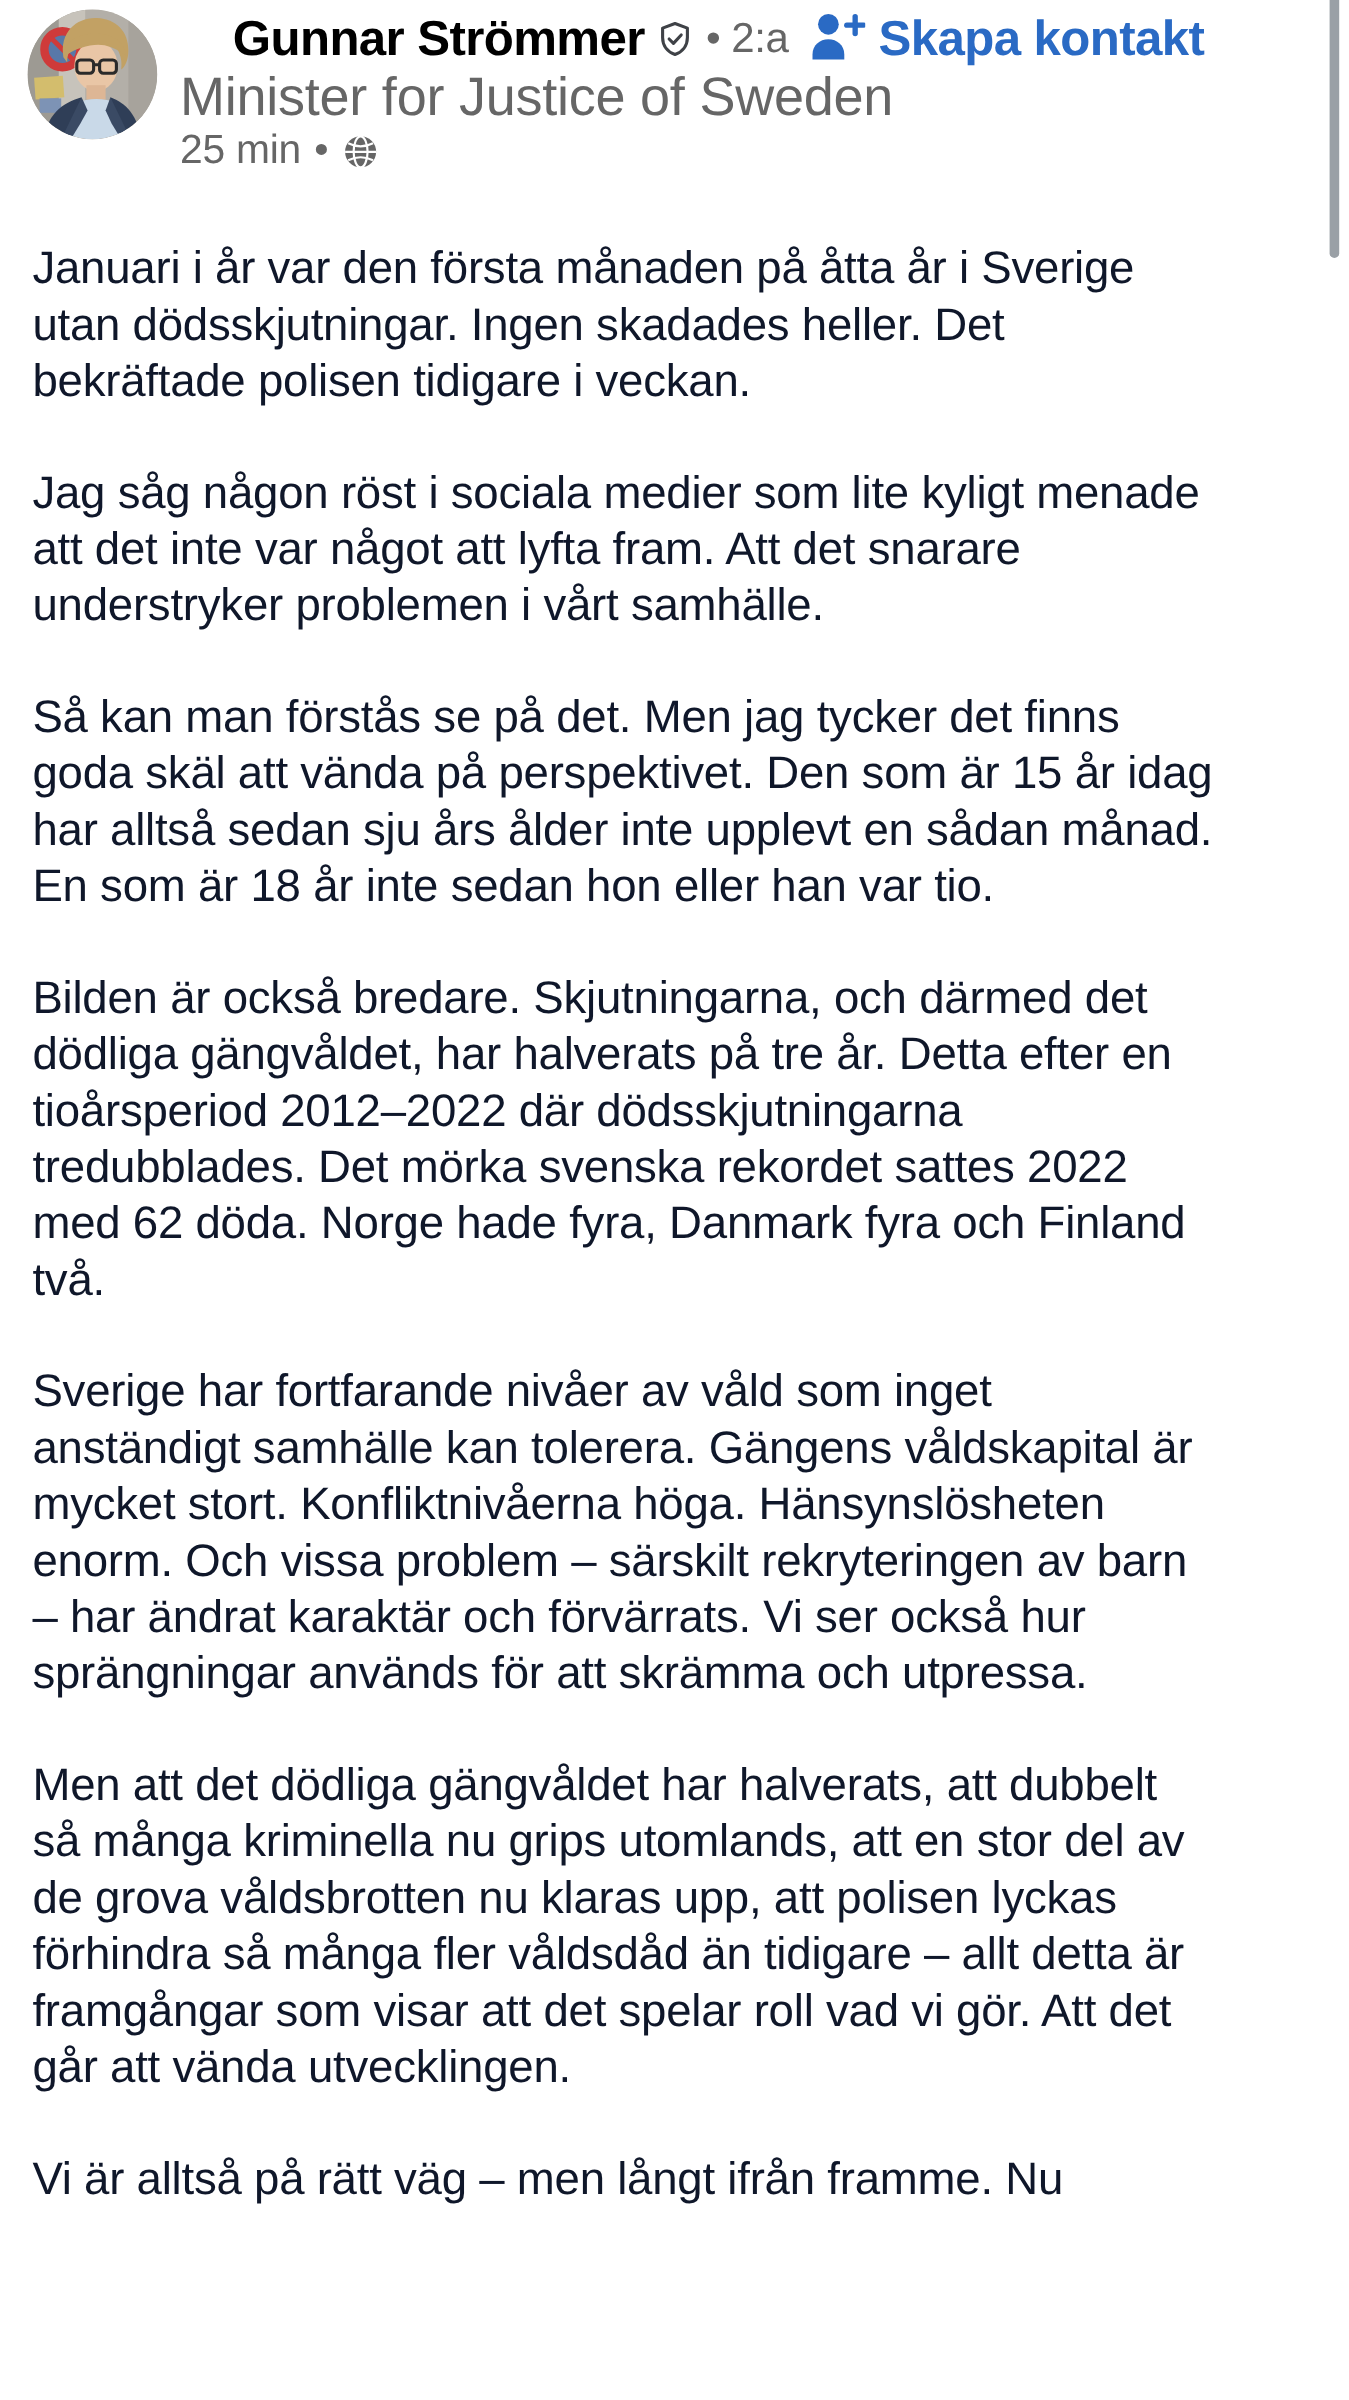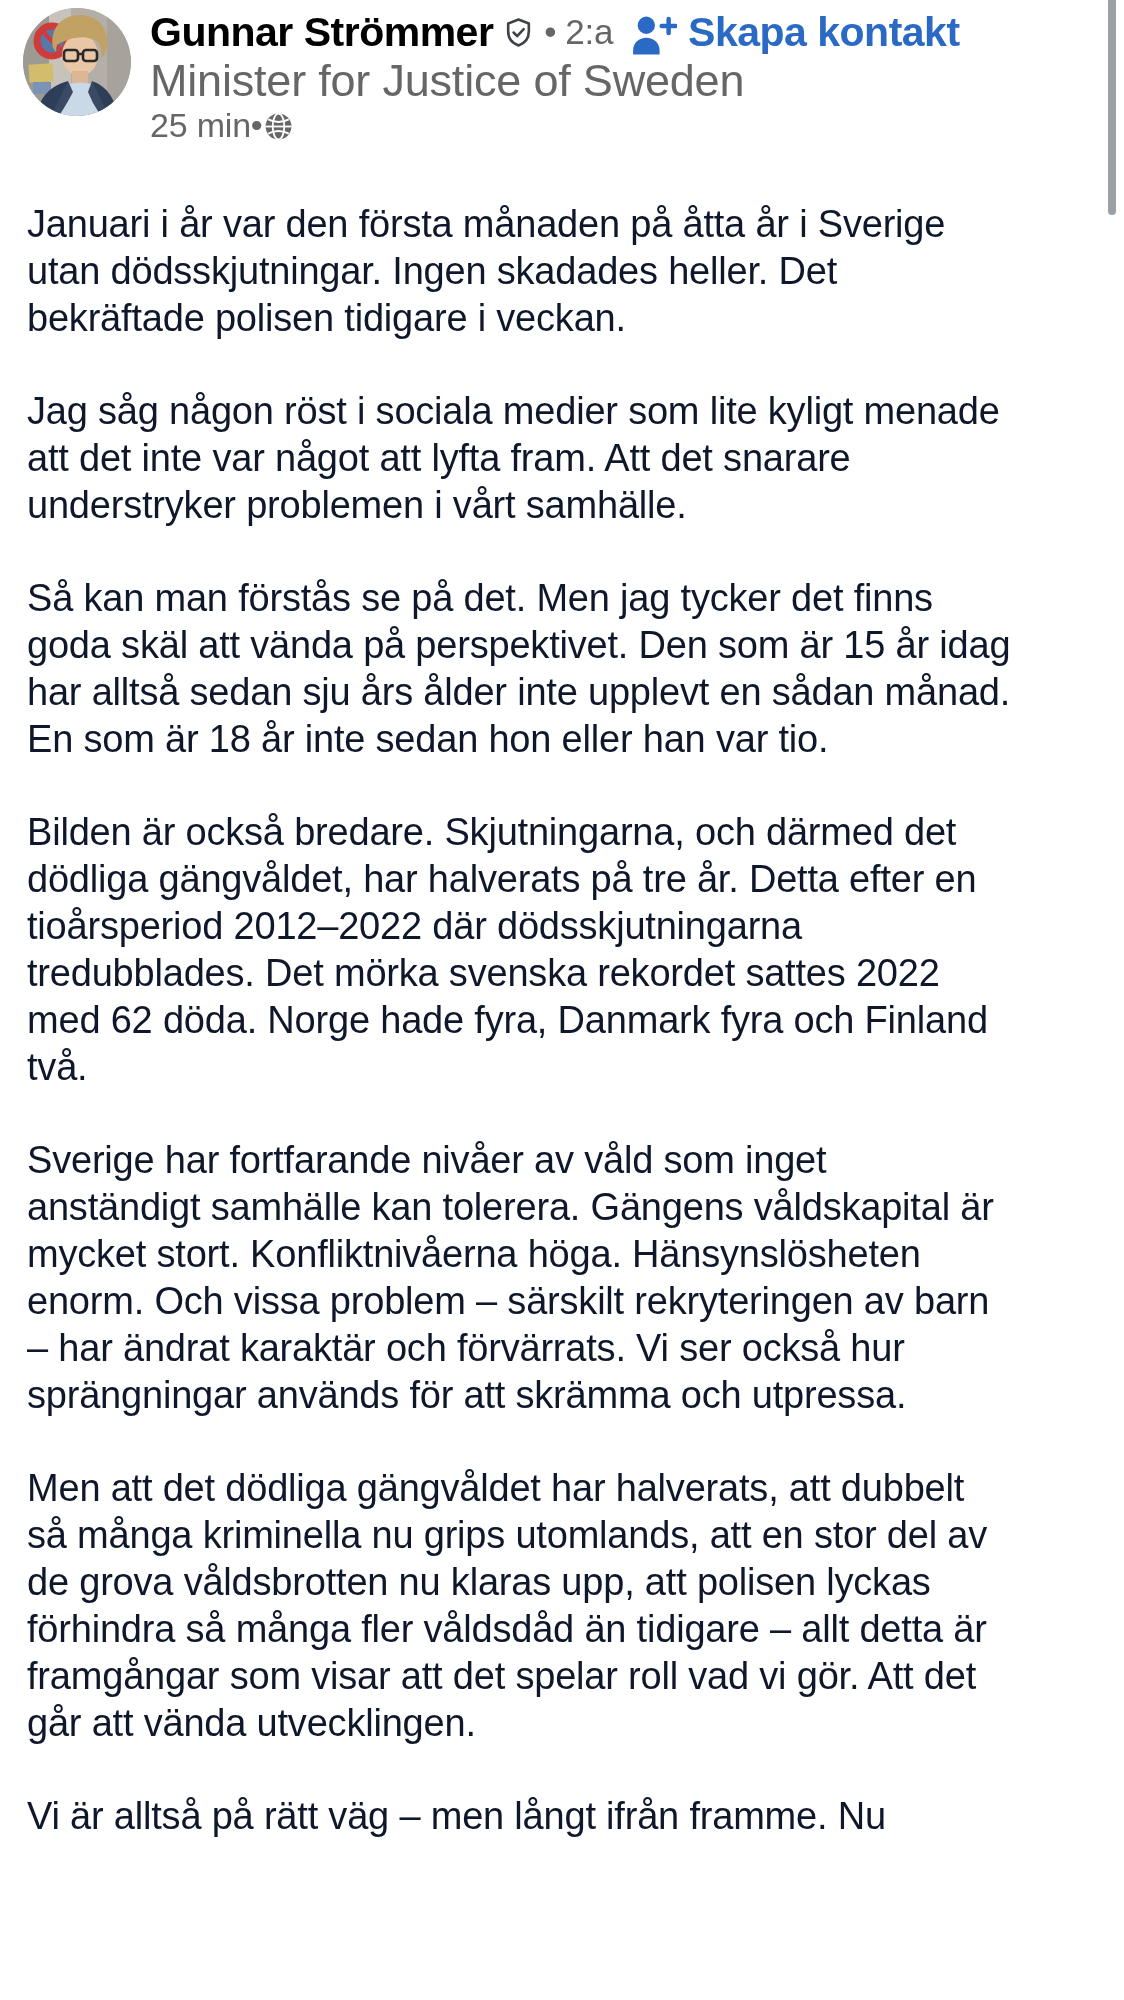--- a/index.html
+++ b/index.html
@@ -21,40 +21,40 @@
   .avatar svg{display:block;width:108px;height:108px;}
   .header-text{
     margin-left:19px;flex:1 1 auto;min-width:0;
     display:flex;flex-direction:column;
   }
   .name-row{
     display:flex;align-items:center;white-space:nowrap;
     height:48px;
   }
   .author-name{
-    font-size:41px;font-weight:700;color:#000000;letter-spacing:-0.5px;
+    font-size:41px;font-weight:700;color:#000000;letter-spacing:-0.5px;margin-left:44px;
   }
   .badge{margin-left:10px;display:inline-flex;align-items:center;}
   .degree{
     margin-left:10px;color:#666666;font-size:35px;letter-spacing:-0.3px;
     display:inline-flex;align-items:center;gap:9px;
   }
   .connect-button{
     margin-left:18px;border:none;background:transparent;padding:0;cursor:pointer;
-    display:inline-flex;align-items:flex-end;gap:11px;
+    display:inline-flex;align-items:flex-start;gap:11px;
     color:var(--accent);font-size:41px;font-weight:700;letter-spacing:-0.5px;
     font-family:inherit;
   }
   .headline{
     margin-top:6px;color:#666666;font-size:45px;letter-spacing:-0.2px;line-height:38px;
     white-space:nowrap;
   }
   .meta{
     margin-top:7px;color:#666666;font-size:34px;letter-spacing:-0.2px;line-height:36px;
-    display:flex;align-items:center;
+    display:flex;align-items:center;gap:11px;
   }
   .meta .globe{display:inline-flex;align-items:center;margin-top:2px;}
   
   .post-body{
     margin:58px 36px 0 27px;
   }
   .post-body p{
     margin:0 0 46px 0;
     font-size:38px;line-height:47px;letter-spacing:-0.2px;
     color:#0f172a;

